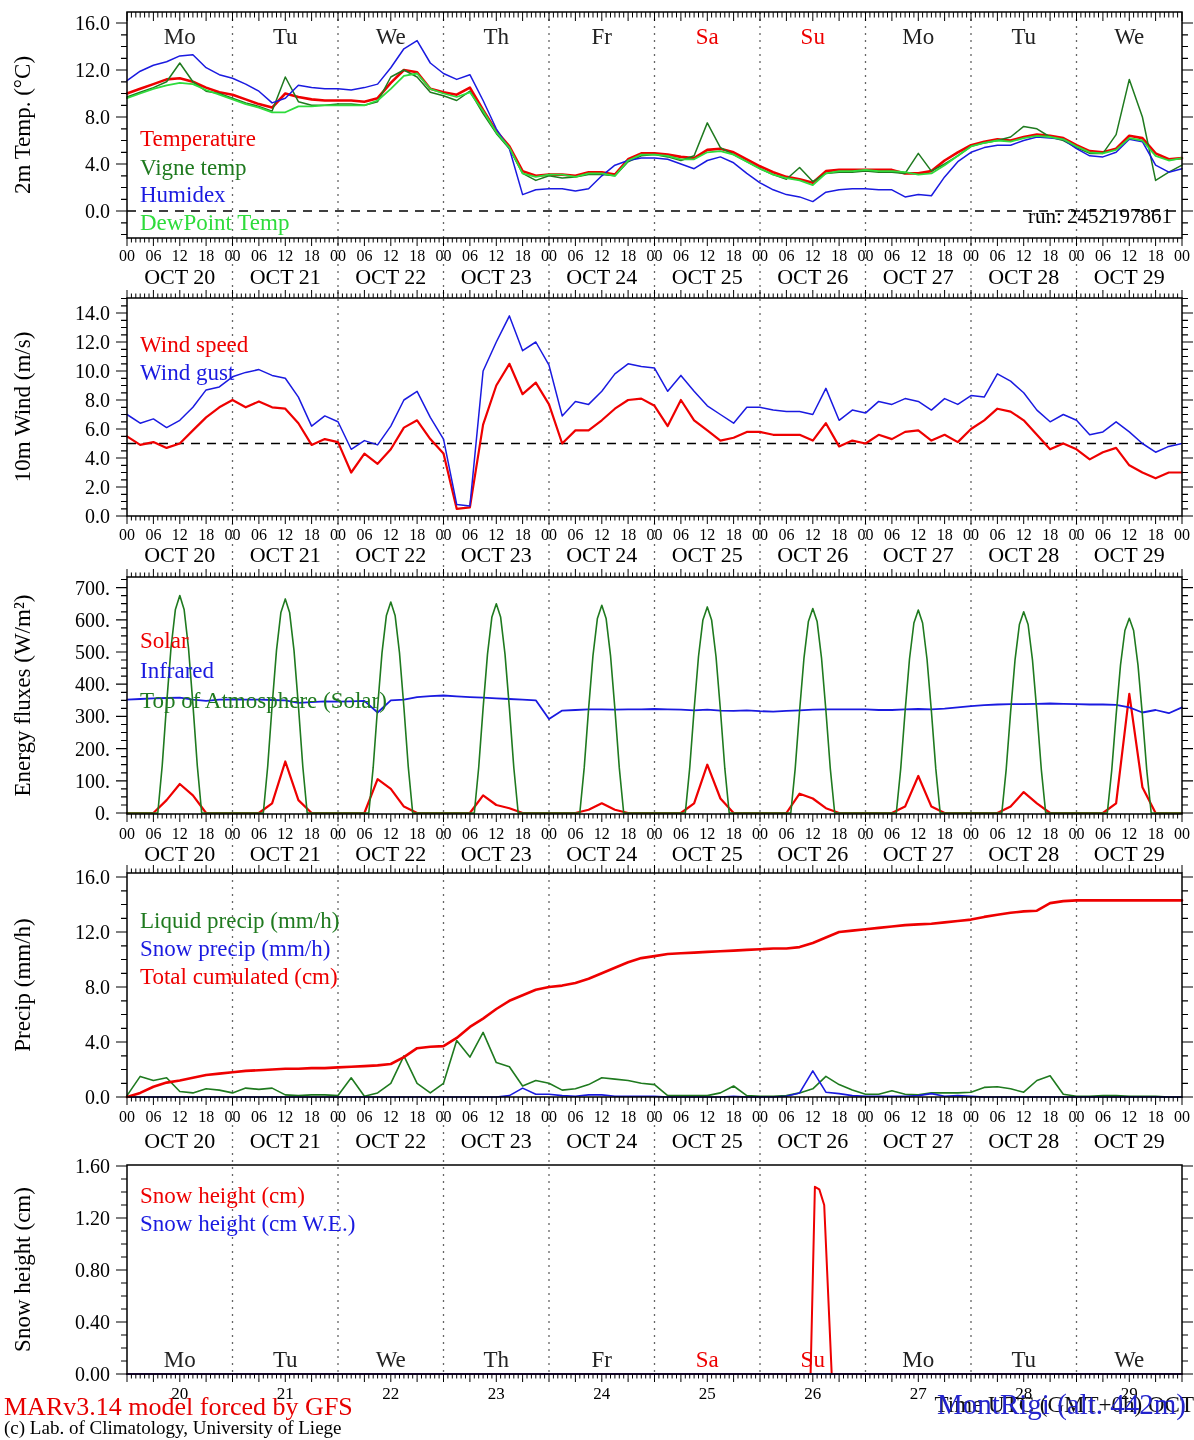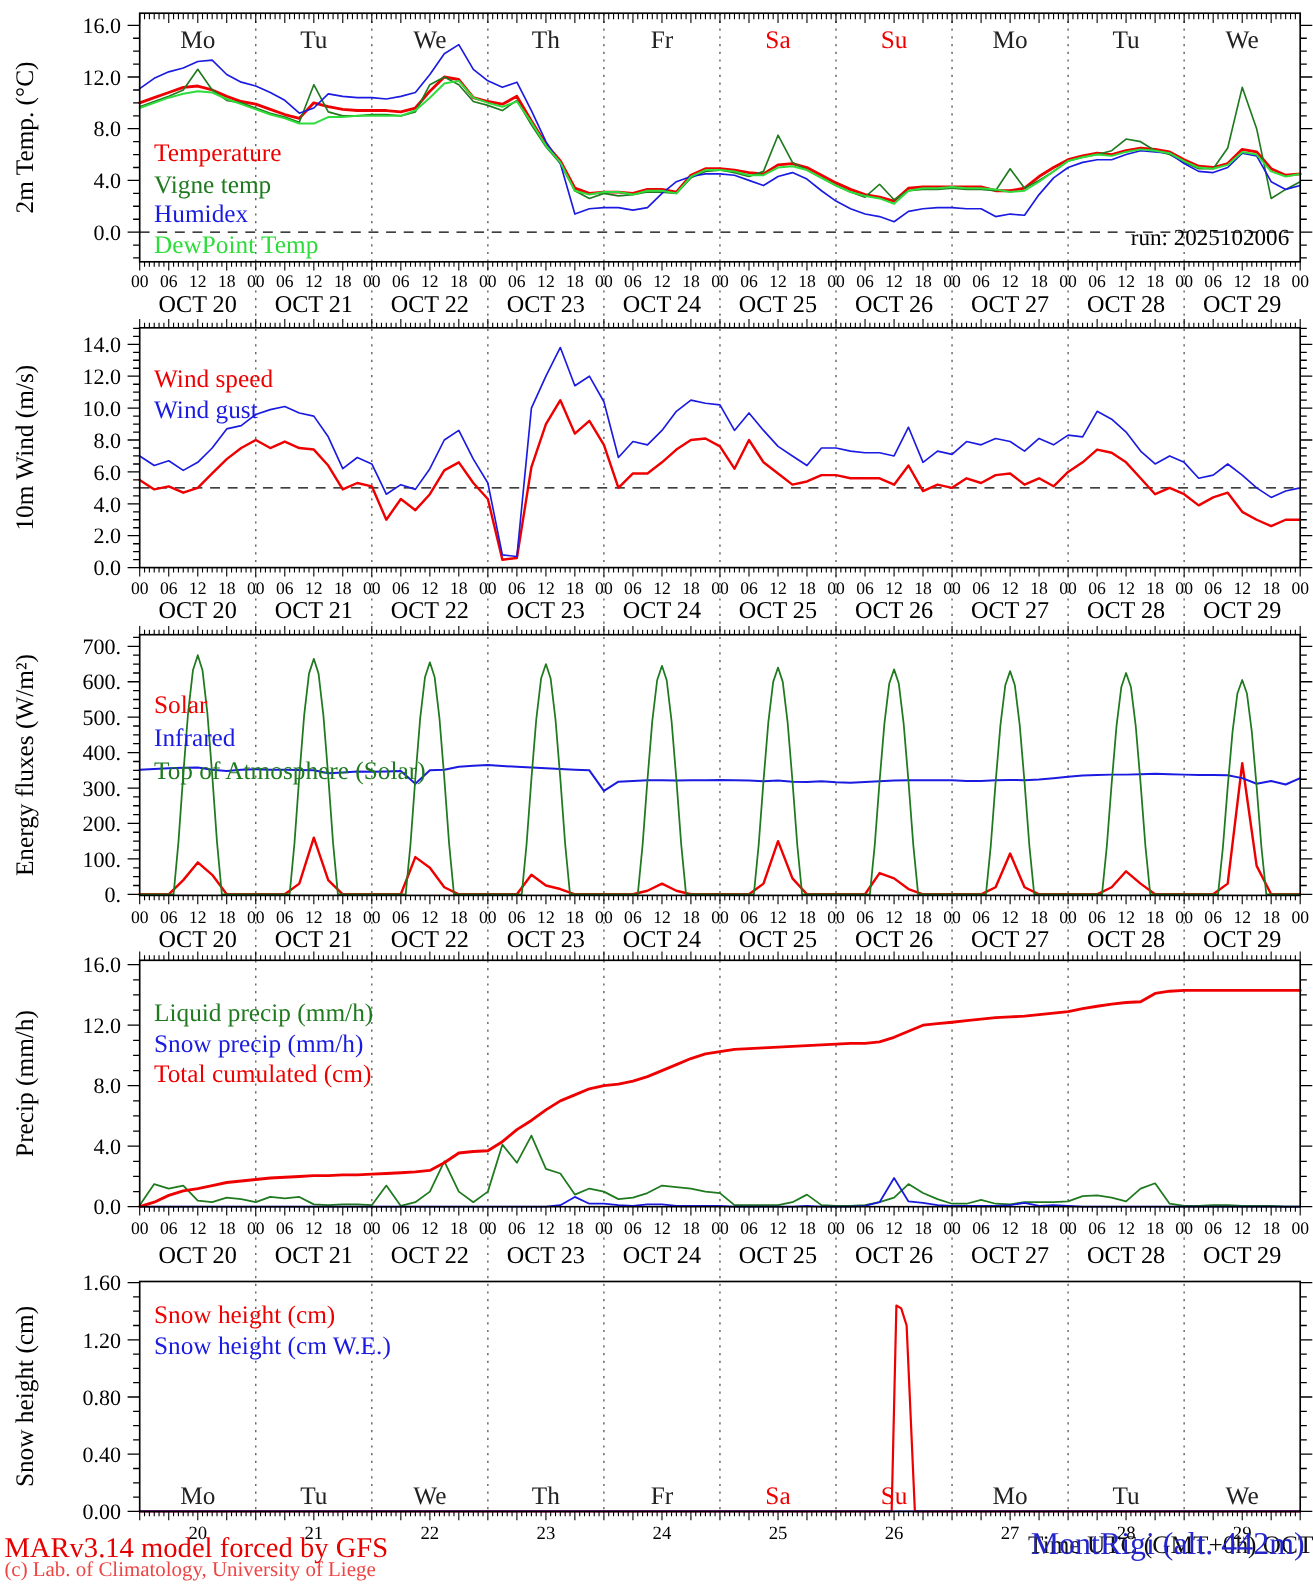--- a/index.html
+++ b/index.html
@@ -1,21 +1,21 @@
 <!DOCTYPE html>
 <html><head>
 <meta charset="utf-8">
 <style>
   html,body{margin:0;padding:0;background:#fff;}
   .figure{position:relative;width:1194px;height:1440px;background:#ffffff;
           font-family:"Liberation Serif","DejaVu Serif",serif;overflow:hidden;}
   .overlay{position:absolute;white-space:nowrap;}
   #run-label{right:22px;top:204px;font-size:21px;color:#000;}
   #credit-line1{left:4px;top:1392px;font-size:26px;color:#e60000;}
-  #credit-line2{left:4px;top:1417px;font-size:19px;color:#ef4444;text-align:right;}
+  #credit-line2{left:4px;top:1417px;font-size:19px;color:#000000;text-align:right;}
   #xaxis-title{left:0;right:0;top:1392px;text-align:right;font-size:23px;color:#111;}
   #station-label{right:8px;top:1388px;font-size:29px;color:#2424cc;}
   svg text{font-family:"Liberation Serif","DejaVu Serif",serif;}
 </style>
 </head>
 <body>
 
 <div class="figure">
   <svg id="chart" width="1194" height="1440" viewBox="0 0 1194 1440">
       <g>
@@ -348,18 +348,18 @@
         <text x="601.75" y="1367" text-anchor="middle" font-size="23" fill="#222">Fr</text>
         <text x="707.25" y="1367" text-anchor="middle" font-size="23" fill="#ee0000">Sa</text>
         <text x="812.75" y="1367" text-anchor="middle" font-size="23" fill="#ee0000">Su</text>
         <text x="918.25" y="1367" text-anchor="middle" font-size="23" fill="#222">Mo</text>
         <text x="1023.7499999999999" y="1367" text-anchor="middle" font-size="23" fill="#222">Tu</text>
         <text x="1129.25" y="1367" text-anchor="middle" font-size="23" fill="#222">We</text>
         <text x="140" y="1203" font-size="23" fill="#ee0000">Snow height (cm)</text>
         <text x="140" y="1231" font-size="23" fill="#1a1ae0">Snow height (cm W.E.)</text>
       </g>
     </svg>
-  <div class="overlay" id="run-label">run: 2025102006</div>
+  <div class="overlay" id="run-label">run: 2452197861</div>
   <div class="overlay" id="credit-line1">MARv3.14 model forced by GFS</div>
   <div class="overlay" id="credit-line2">(c) Lab. of Climatology, University of Liege</div>
   <div class="overlay" id="xaxis-title">Time UTC (GMT+0h) OCT</div>
   <div class="overlay" id="station-label">MontRigi (alt. 442m)</div>
 </div>
 
 </body></html>

